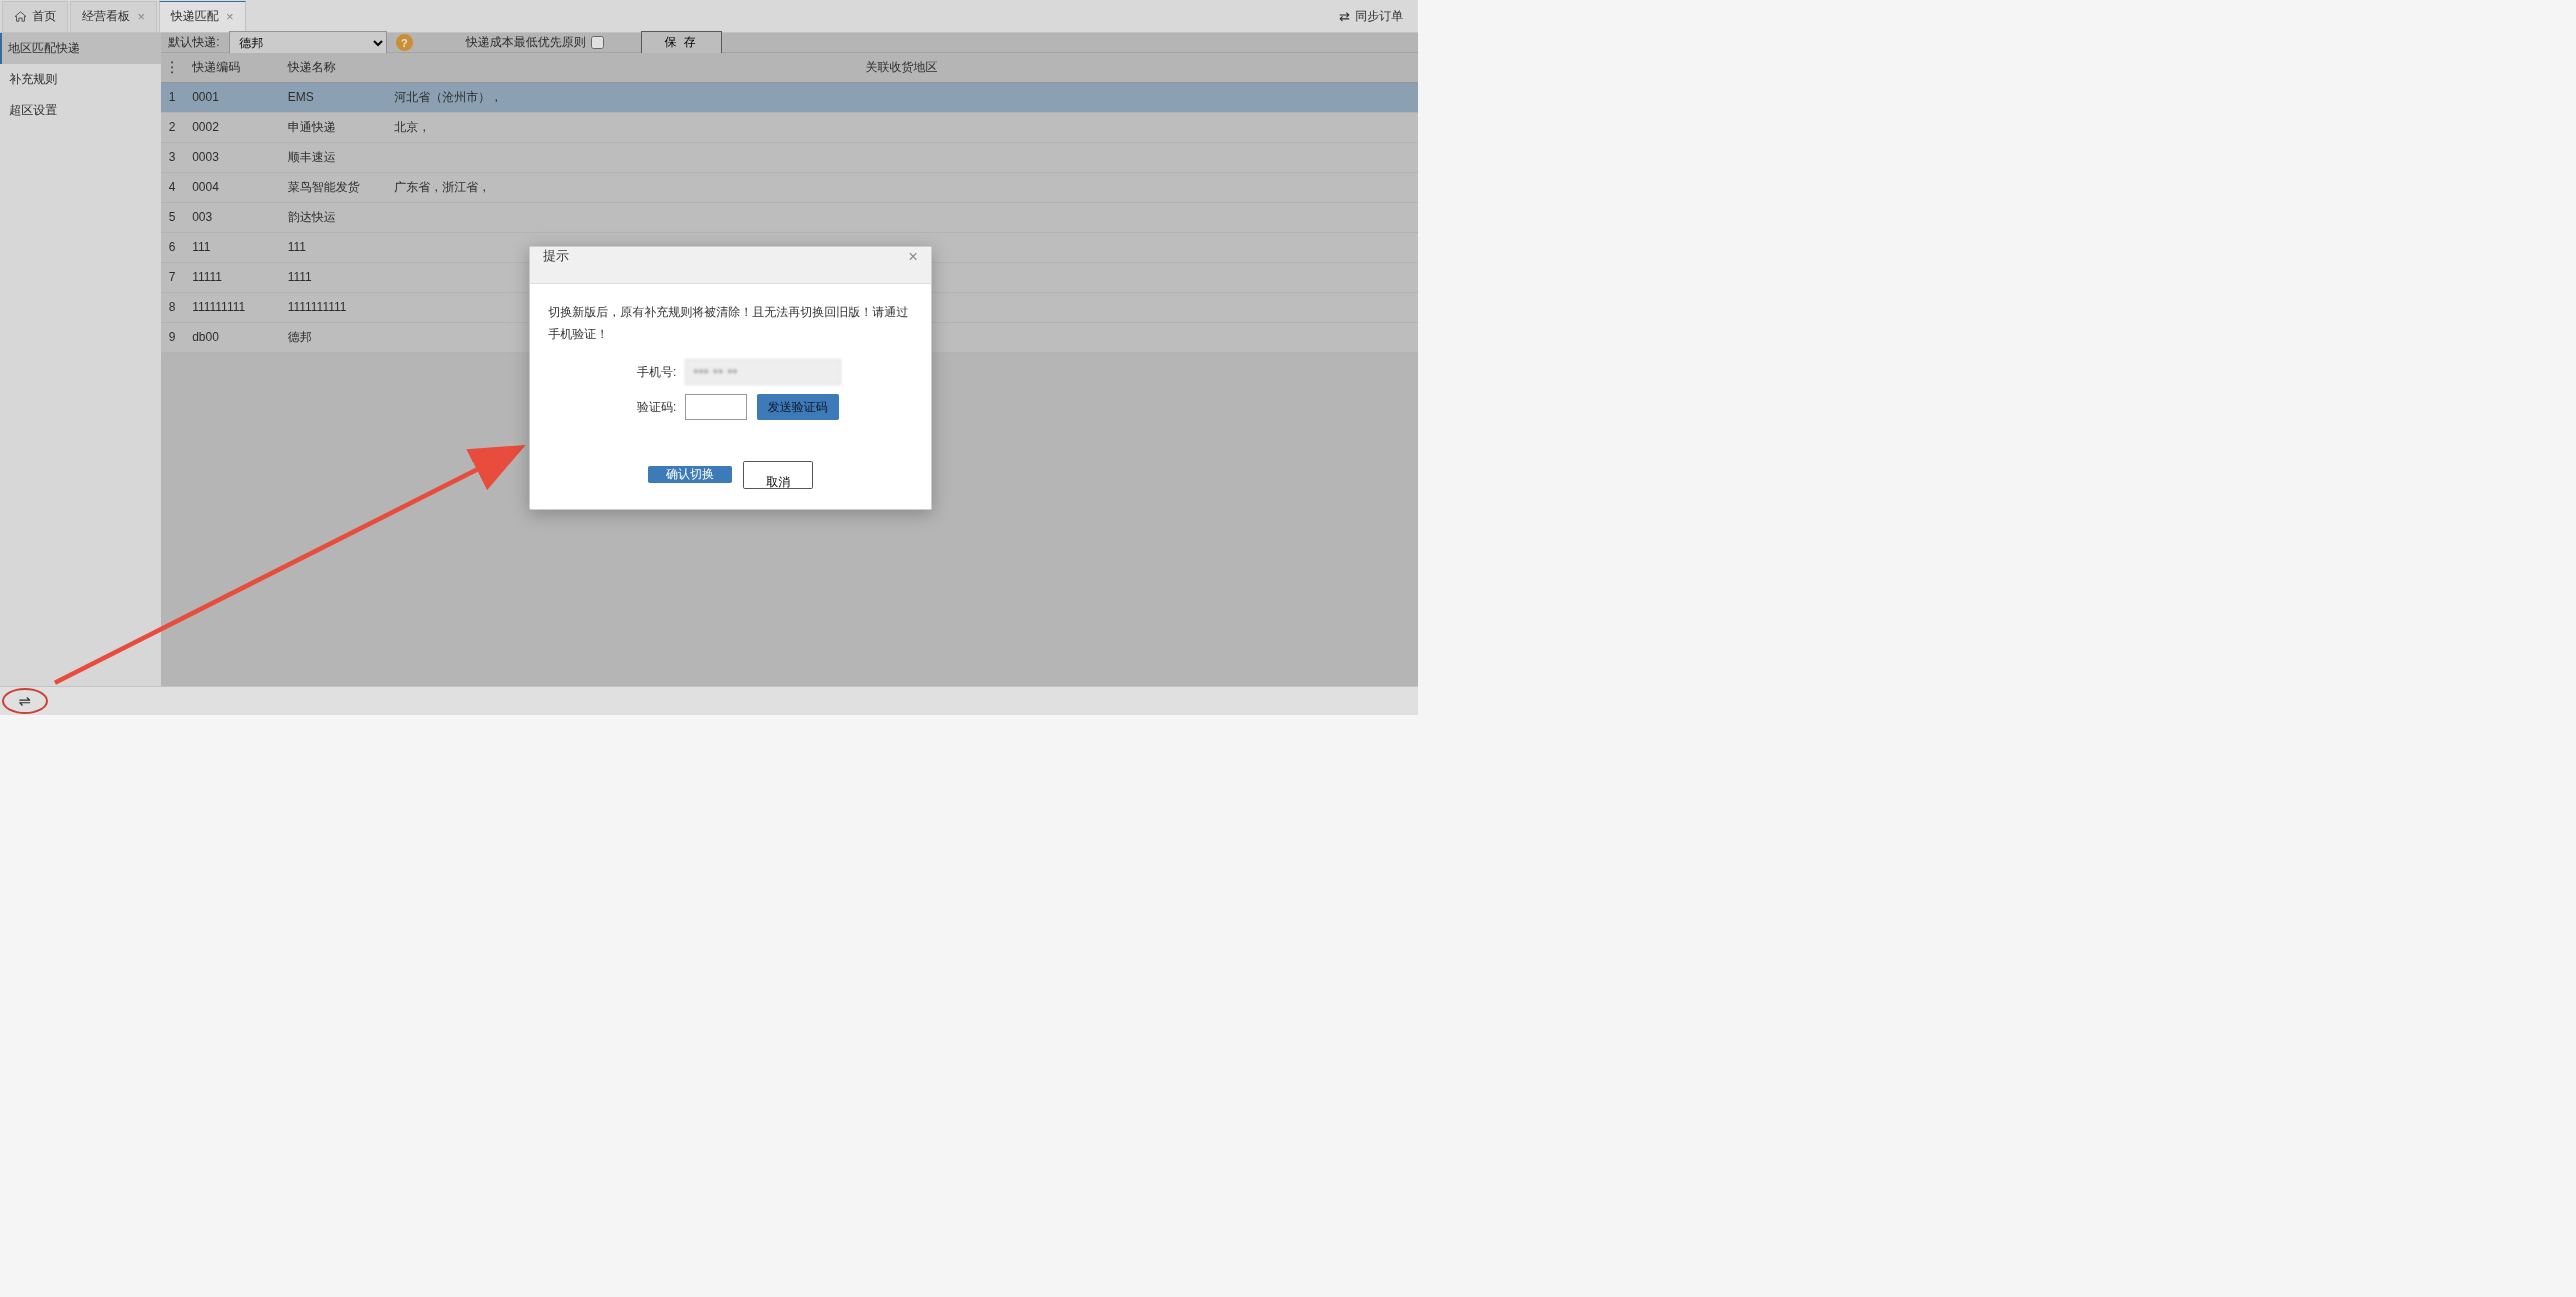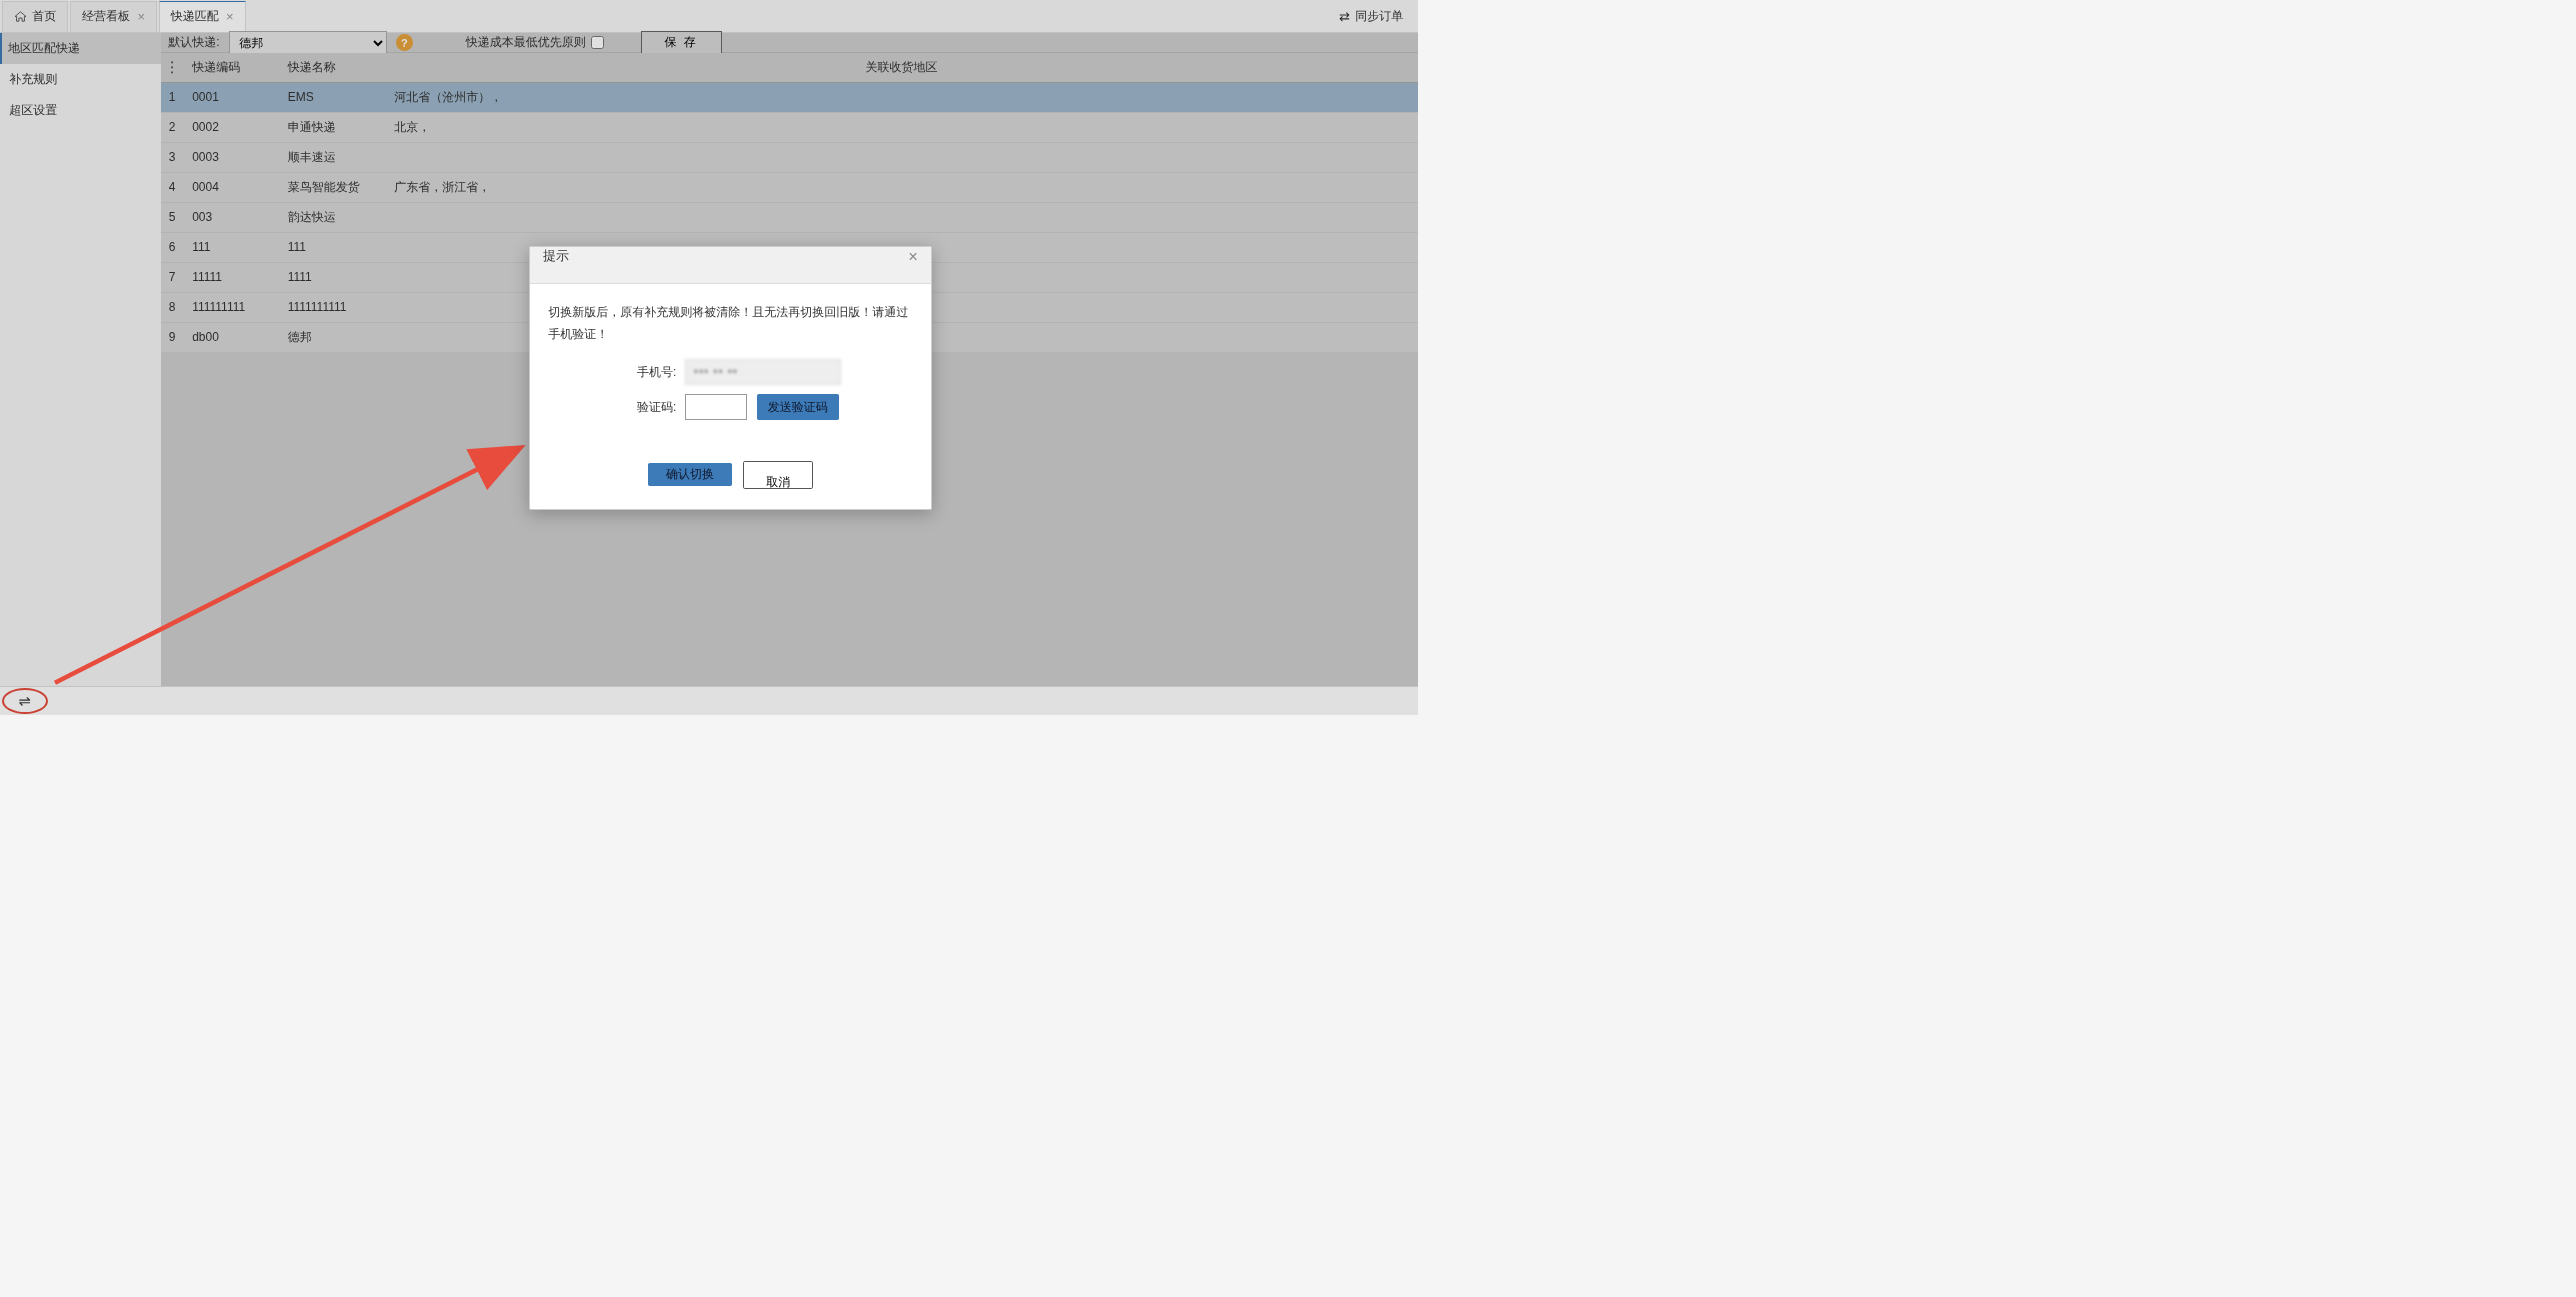--- a/index.html
+++ b/index.html
@@ -320,24 +320,24 @@
     }
     .dialog-footer {
       height: 51px;
       display: flex;
       align-items: center;
       justify-content: center;
       gap: 11px;
       margin-top: 29px;
     }
     .btn-primary {
-      height: 23px;
+      height: 17px;
       padding: 0 18.3px;
       background: #3d7ab8;
-      color: #0f172a;
+      color: #ffffff;
       border: none;
       border-radius: 1.8px;
       font-size: 12px;
       cursor: pointer;
     }
     .btn-default {
       height: 27.5px;
       padding: 12px 22px;
       background: #fff;
       border: 0.9px solid #555;

